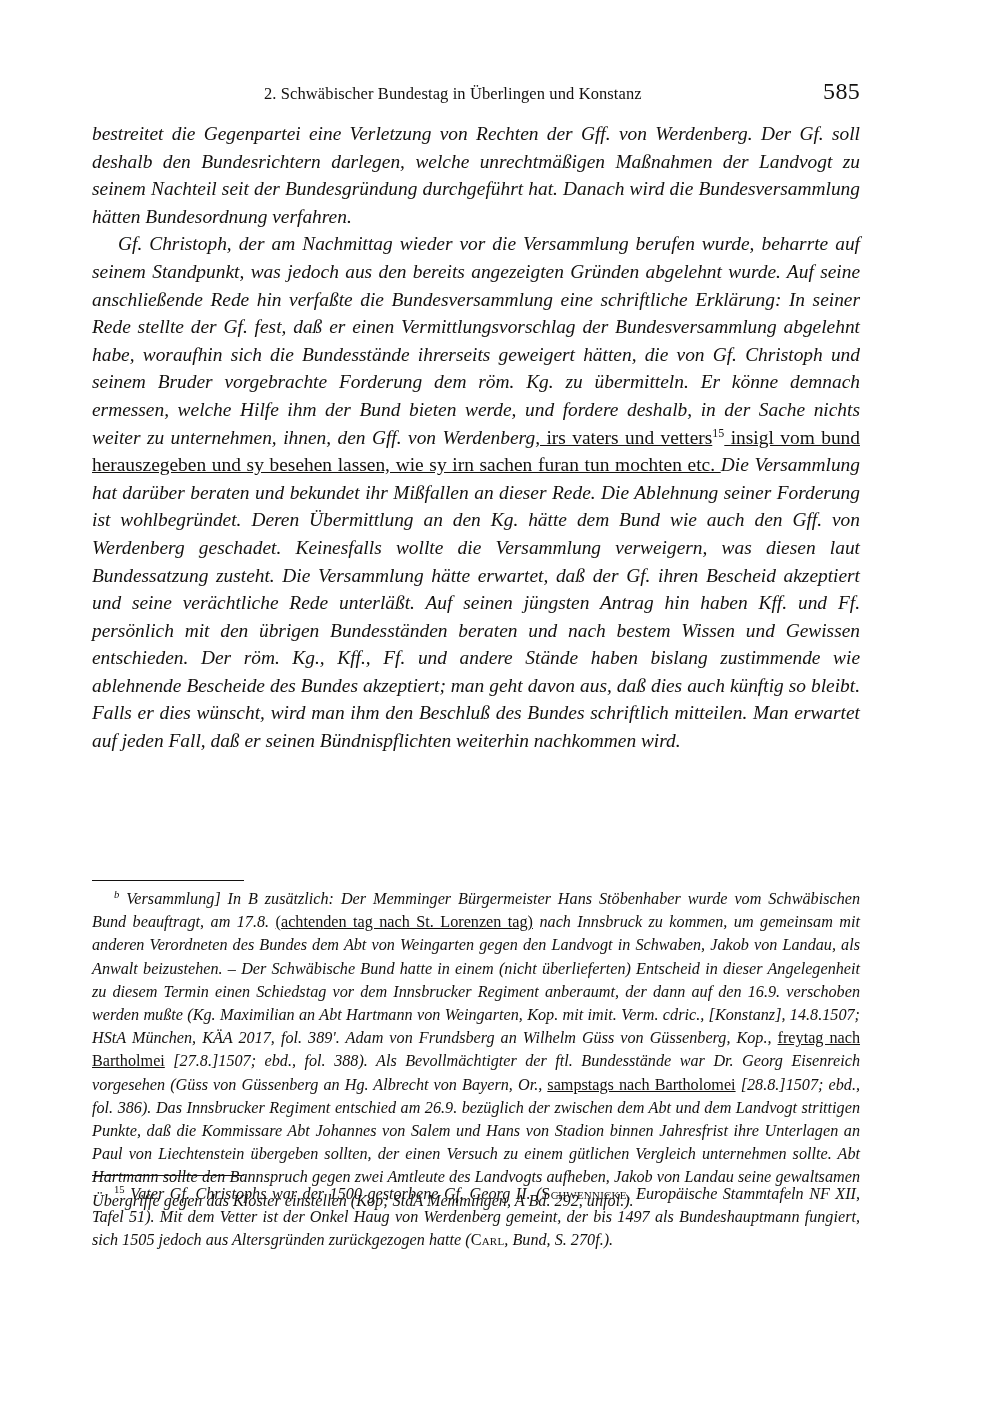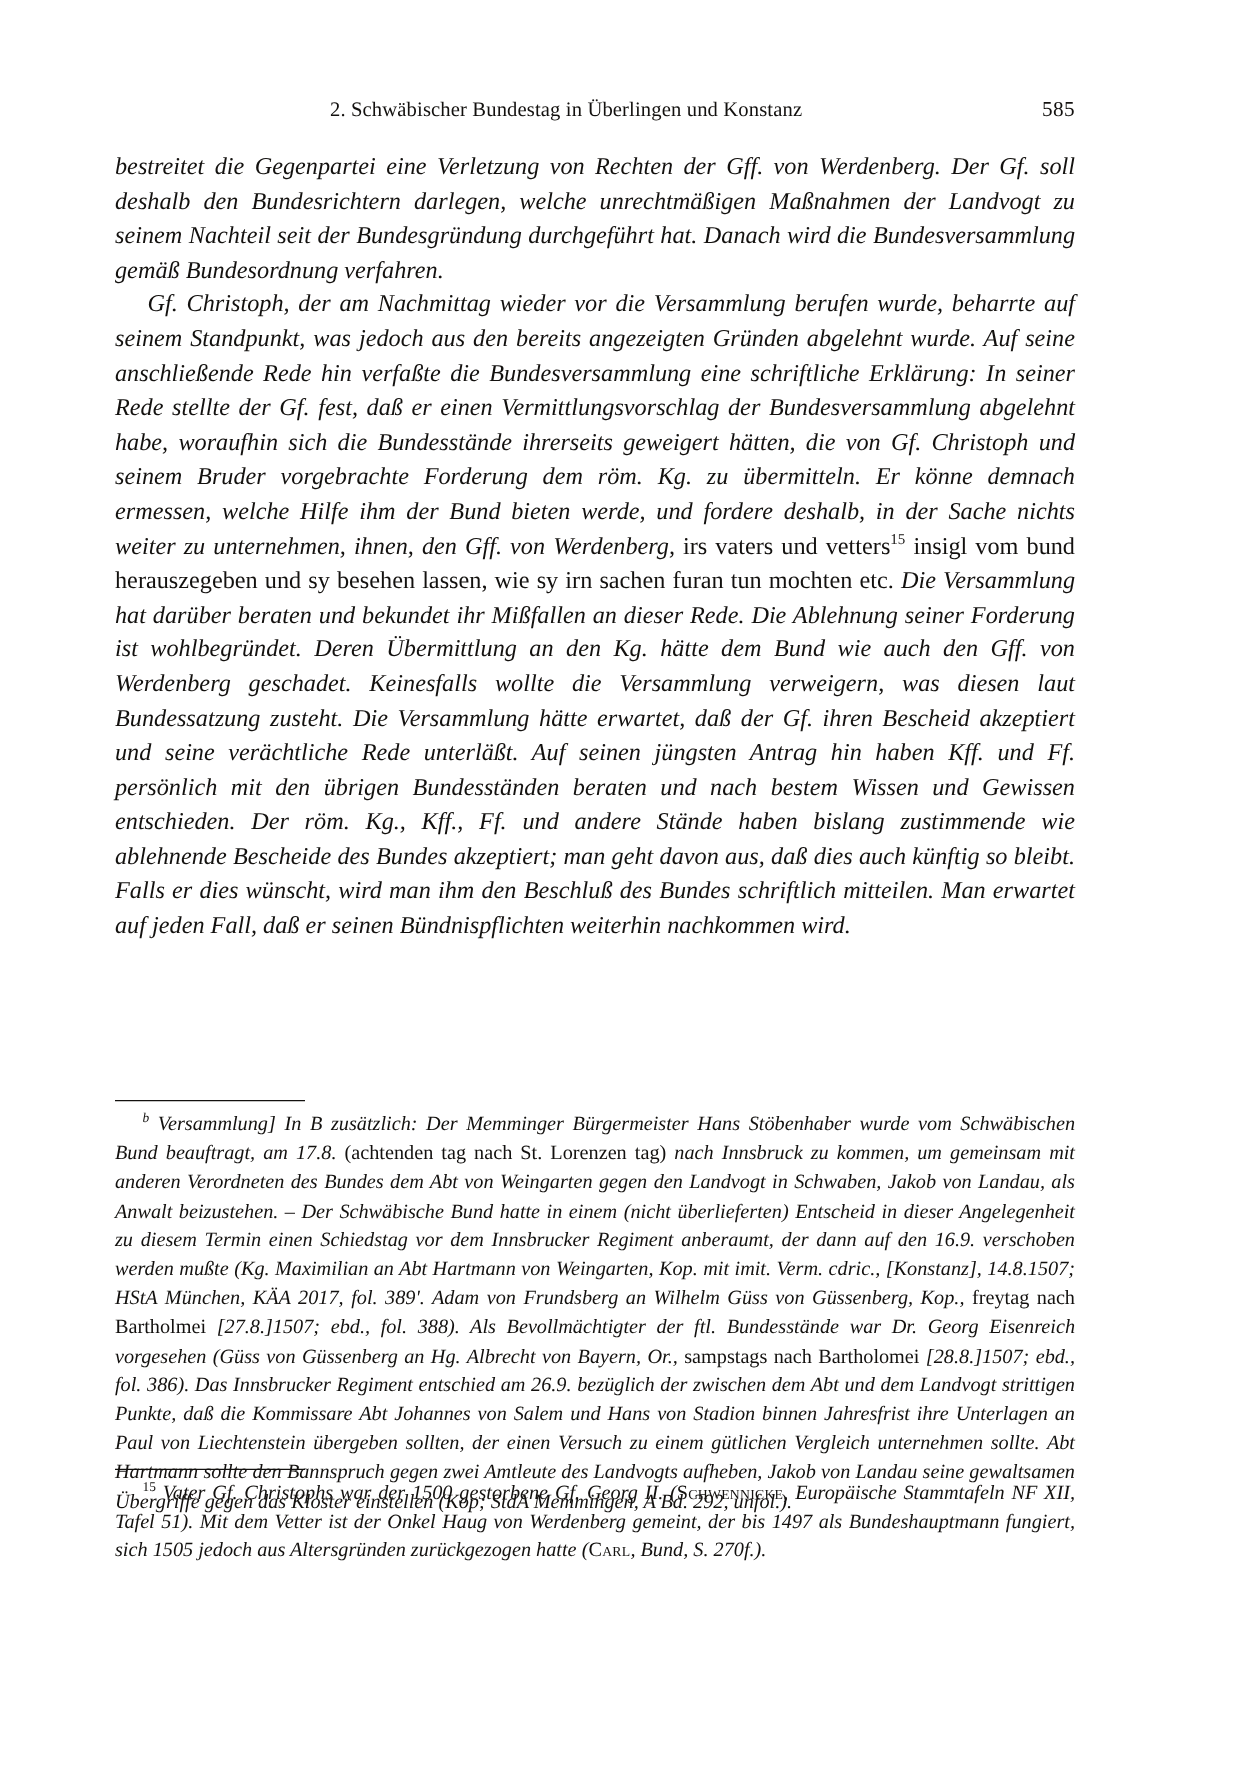--- a/index.html
+++ b/index.html
@@ -35,21 +35,21 @@
     align-items: baseline;
     justify-content: space-between;
     font-size: 16.5px;
     letter-spacing: 0.1px;
   }
   .runhead-title {
     margin-left: 172px;
     white-space: nowrap;
   }
   .runhead-folio {
-    font-size: 17px;
+    font-size: 24px;
     letter-spacing: 0.3px;
   }
 
   
   .body-block {
     position: absolute;
     left: 92px;
     top: 120px;
     width: 768px;
   }
@@ -61,20 +61,21 @@
     text-justify: inter-word;
     font-style: italic;
     hyphens: manual;
     -webkit-hyphens: manual;
   }
   p.para + p.para {
     text-indent: 26px;
   }
   .roman {
     font-style: normal;
+    text-decoration: underline;
   }
   sup.note {
     font-size: 0.62em;
     vertical-align: super;
     line-height: 0;
     font-style: normal;
   }
   sup.note-ital {
     font-size: 0.62em;
     vertical-align: super;
@@ -131,21 +132,21 @@
 <div class="page">
 
   <div class="runhead">
     <span class="runhead-title">2. Schwäbischer Bundestag in Überlingen und Konstanz</span>
     <span class="runhead-folio">585</span>
   </div>
 
   <div class="body-block">
 
     <p class="para">
-      <span>bestreitet die Gegenpartei eine Verletzung von Rechten der Gff. von Werdenberg. Der Gf. soll deshalb den Bundesrichtern darlegen, welche unrechtmäßigen Maßnahmen der Landvogt zu seinem Nachteil seit der Bundesgründung durchgeführt hat. Danach wird die Bundesversammlung gemäß Bundesordnung verfahren.</span>
+      <span>bestreitet die Gegenpartei eine Verletzung von Rechten der Gff. von Werdenberg. Der Gf. soll deshalb den Bundesrichtern darlegen, welche unrechtmäßigen Maßnahmen der Landvogt zu seinem Nachteil seit der Bundesgründung durchgeführt hat. Danach wird die Bundesversammlung hätten Bundesordnung verfahren.</span>
     </p>
 
     <p class="para">
       <span>Gf. Christoph, der am Nachmittag wieder vor die Versammlung berufen wurde, beharrte auf seinem Standpunkt, was jedoch aus den bereits angezeigten Gründen abgelehnt wurde. Auf seine anschließende Rede hin verfaßte die Bundesversammlung eine schriftliche Erklärung: In seiner Rede stellte der Gf. fest, daß er einen Vermittlungsvorschlag der Bundesversammlung abgelehnt habe, woraufhin sich die Bundesstände ihrerseits geweigert hätten, die von Gf. Christoph und seinem Bruder vorgebrachte Forderung dem röm. Kg. zu übermitteln. Er könne demnach ermessen, welche Hilfe ihm der Bund bieten werde, und fordere deshalb, in der Sache nichts weiter zu unternehmen, ihnen, den Gff. von Werdenberg,</span><span class="roman"> irs vaters und vetters</span><sup class="note">15</sup><span class="roman"> insigl vom bund herauszegeben und sy besehen lassen, wie sy irn sachen furan tun mochten etc. </span><span>Die Versammlung hat darüber beraten und bekundet ihr Mißfallen an dieser Rede. Die Ablehnung seiner Forderung ist wohlbegründet. Deren Übermittlung an den Kg. hätte dem Bund wie auch den Gff. von Werdenberg geschadet. Keinesfalls wollte die Versammlung verweigern, was diesen laut Bundessatzung zusteht. Die Versammlung hätte erwartet, daß der Gf. ihren Bescheid akzeptiert und seine verächtliche Rede unterläßt. Auf seinen jüngsten Antrag hin haben Kff. und Ff. persönlich mit den übrigen Bundesständen beraten und nach bestem Wissen und Gewissen entschieden. Der röm. Kg., Kff., Ff. und andere Stände haben bislang zustimmende wie ablehnende Bescheide des Bundes akzeptiert; man geht davon aus, daß dies auch künftig so bleibt. Falls er dies wünscht, wird man ihm den Beschluß des Bundes schriftlich mitteilen. Man erwartet auf jeden Fall, daß er seinen Bündnispflichten weiterhin nachkommen wird.</span>
     </p>
 
 
   </div>
 
   <div class="fn-block fn-b">

